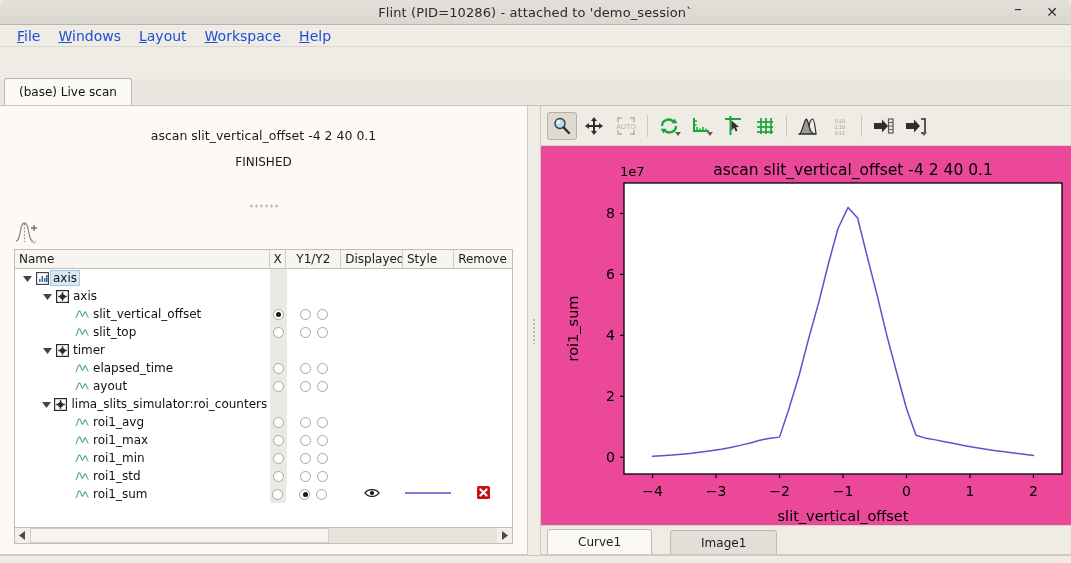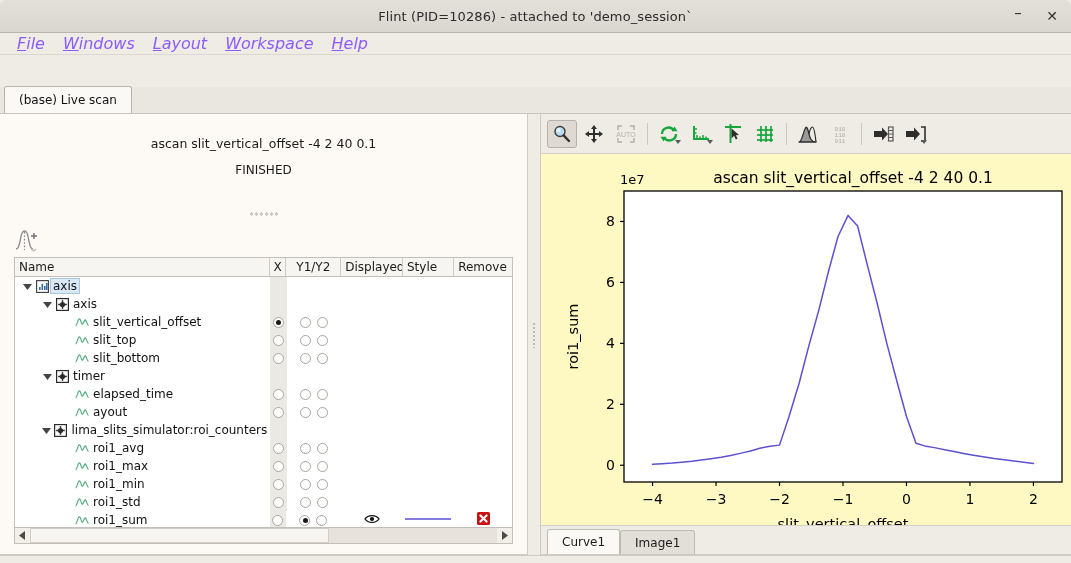--- a/index.html
+++ b/index.html
@@ -14,21 +14,21 @@
   #app {
     width: 1071px; height: 563px;
     position: relative;
     background: #efece6;
     display: flex;
     flex-direction: column;
   }
 
   
   .titlebar {
-    height: 33px;
+    height: 25px;
     background: linear-gradient(#e3e0da, #dad7d0);
     border-bottom: 1px solid #b9b5ae;
     border-top-left-radius: 6px;
     border-top-right-radius: 6px;
     position: relative;
     display: flex;
     align-items: center;
     justify-content: center;
     flex: 0 0 auto;
   }
@@ -56,24 +56,23 @@
     height: 22px;
     background: #efece6;
     border-bottom: 1px solid #dcd8d1;
     display: flex;
     align-items: center;
     padding-left: 8px;
     flex: 0 0 auto;
   }
   .menu-item {
     padding: 2px 9px;
-    font-size: 16px;
-    color: #8b5cf6;
+    font-size: 14px;
+    color: #1d4ed8;
     cursor: default;
-    font-style: italic;
   }
   .menu-item u { text-decoration: underline; }
 
   
   .tabstrip {
     height: 27px;
     background: #eae7e1;
     border-bottom: 1px solid #c8c4bd;
     display: flex;
     align-items: flex-end;
@@ -319,49 +318,49 @@
     position: absolute; right: 2px; bottom: 3px;
     width: 0; height: 0;
     border-left: 3px solid transparent;
     border-right: 3px solid transparent;
     border-top: 4px solid #5a5a5a;
   }
 
   
   .plot-area {
     flex: 1 1 auto;
-    background: #fef9c3;
+    background: #ec4899;
     position: relative;
     min-height: 0;
     overflow: hidden;
   }
   .plot-area svg { display: block; }
 
   
   .bottom-tabs {
     height: 29px;
     background: #efece6;
     border-top: 1px solid #d6d2cb;
     display: flex;
     align-items: flex-end;
     padding-left: 6px;
     flex: 0 0 auto;
   }
   .btab {
     height: 24px;
-    padding: 0 14px;
+    padding: 0 30px;
     display: flex; align-items: center;
     font-size: 12px;
     border: 1px solid #bfbbb4;
     border-bottom: none;
     border-top-left-radius: 3px;
     border-top-right-radius: 3px;
     background: #e2dfd8;
     color: #1b1b1b;
-    margin-right: 0;
+    margin-right: 18px;
     cursor: default;
   }
   .btab.active { background: #fbf9f6; height: 25px; }
 
   .statusline {
     height: 8px;
     background: #efece6;
     border-top: 1px solid #cfcbc4;
     flex: 0 0 auto;
   }
@@ -502,42 +501,20 @@
             <div class="row">
               <div class="namecell">
                 <span class="indent" style="width: 46px;"></span>
                 <span class="twisty"></span>
                 <span class="nodeicon">
                   <svg width="14" height="11" viewBox="0 0 14 11">
                     <path d="M0.5 9 C2 9 2.5 3 4 2 C5.5 1 6 6 7 7 C8 8 8.8 4 10 3 C11.2 2 12 8 13.5 8.5" fill="none" stroke="#4fa97c" stroke-width="1.1"></path>
                   </svg>
                 </span>
                 <span class="lbl">slit_top</span>
-              </div>
-              <div class="xcell">
-                <span class="radio"></span>
-              </div>
-              <div class="ycell">
-                <span class="radio"></span>
-                <span class="radio"></span>
-              </div>
-              <div class="dispcell"></div>
-              <div class="stylecell"></div>
-              <div class="remcell"></div>
-            </div>
-            <div class="row">
-              <div class="namecell">
-                <span class="indent" style="width: 46px;"></span>
-                <span class="twisty"></span>
-                <span class="nodeicon">
-                  <svg width="14" height="11" viewBox="0 0 14 11">
-                    <path d="M0.5 9 C2 9 2.5 3 4 2 C5.5 1 6 6 7 7 C8 8 8.8 4 10 3 C11.2 2 12 8 13.5 8.5" fill="none" stroke="#4fa97c" stroke-width="1.1"></path>
-                  </svg>
-                </span>
-                <span class="lbl">slit_bottom</span>
               </div>
               <div class="xcell">
                 <span class="radio"></span>
               </div>
               <div class="ycell">
                 <span class="radio"></span>
                 <span class="radio"></span>
               </div>
               <div class="dispcell"></div>
               <div class="stylecell"></div>

